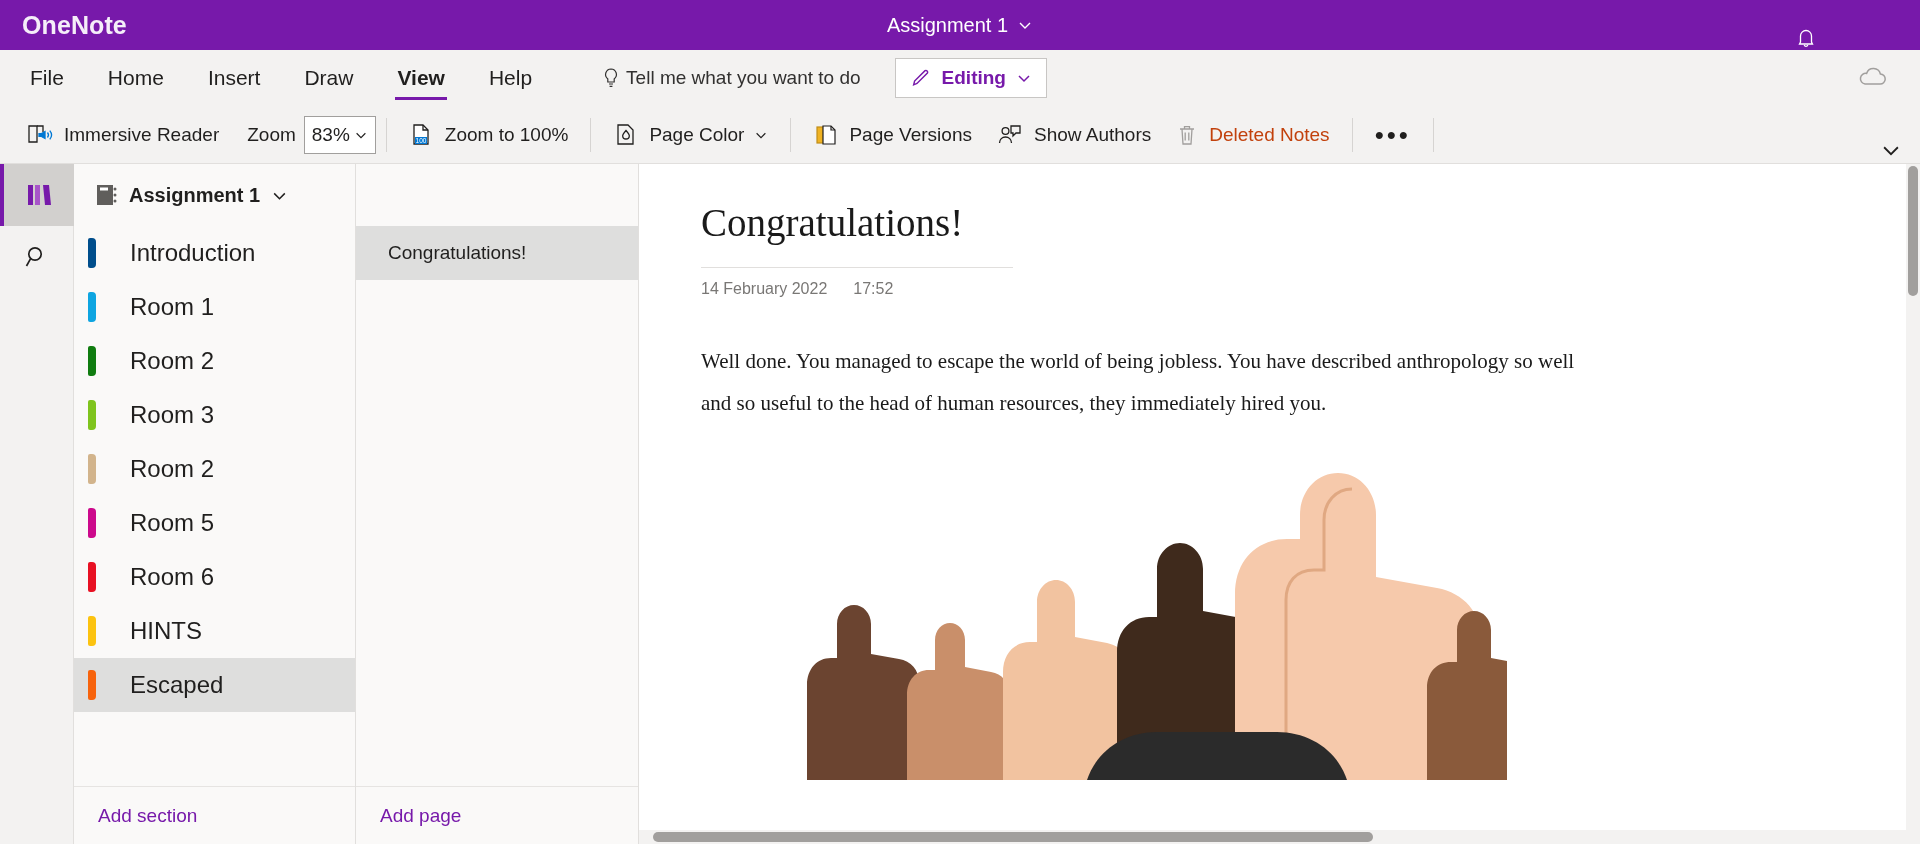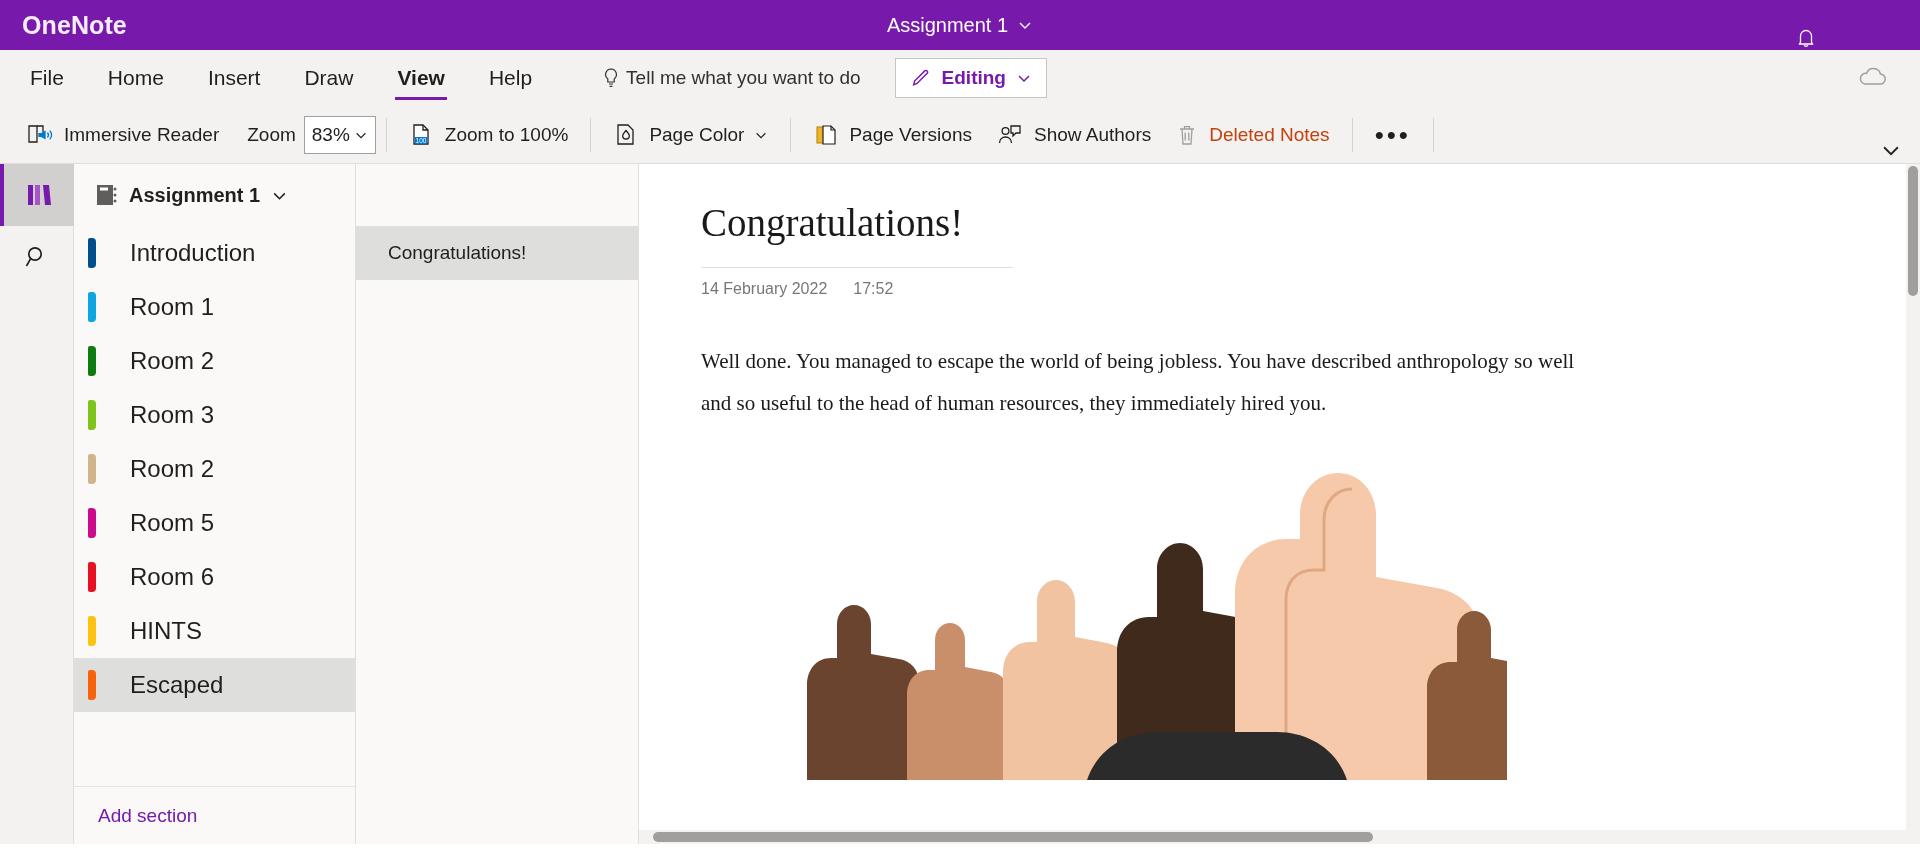--- a/index.html
+++ b/index.html
@@ -593,20 +593,21 @@
     </div>
 
     <div class="add-row">Add section</div>
   </div>
 
   <div class="pages">
     <div class="pages-top"></div>
     <div class="page-list">
       <div class="page-row selected">Congratulations!</div>
     </div>
+    <div class="add-row">Add page</div>
   </div>
 
   <div class="canvas">
     <div class="canvas-inner">
       <h1 class="page-title">Congratulations!</h1>
       <div class="title-rule"></div>
       <div class="page-meta">
         <span>14 February 2022</span>
         <span>17:52</span>
       </div>

